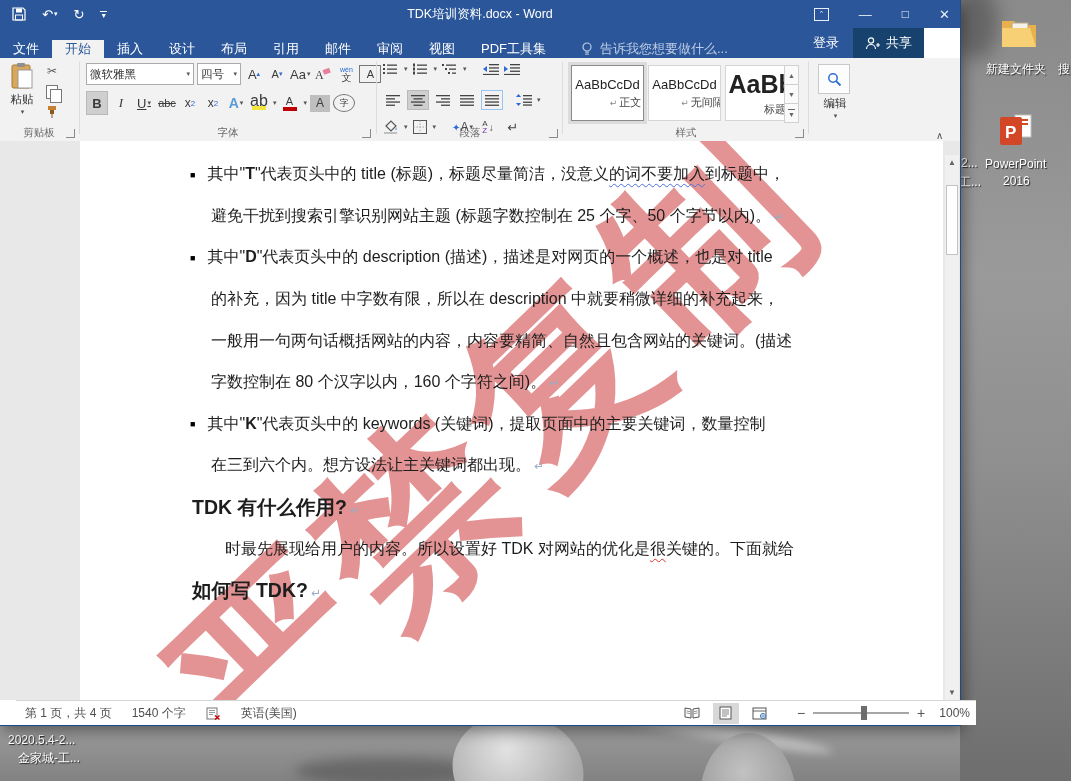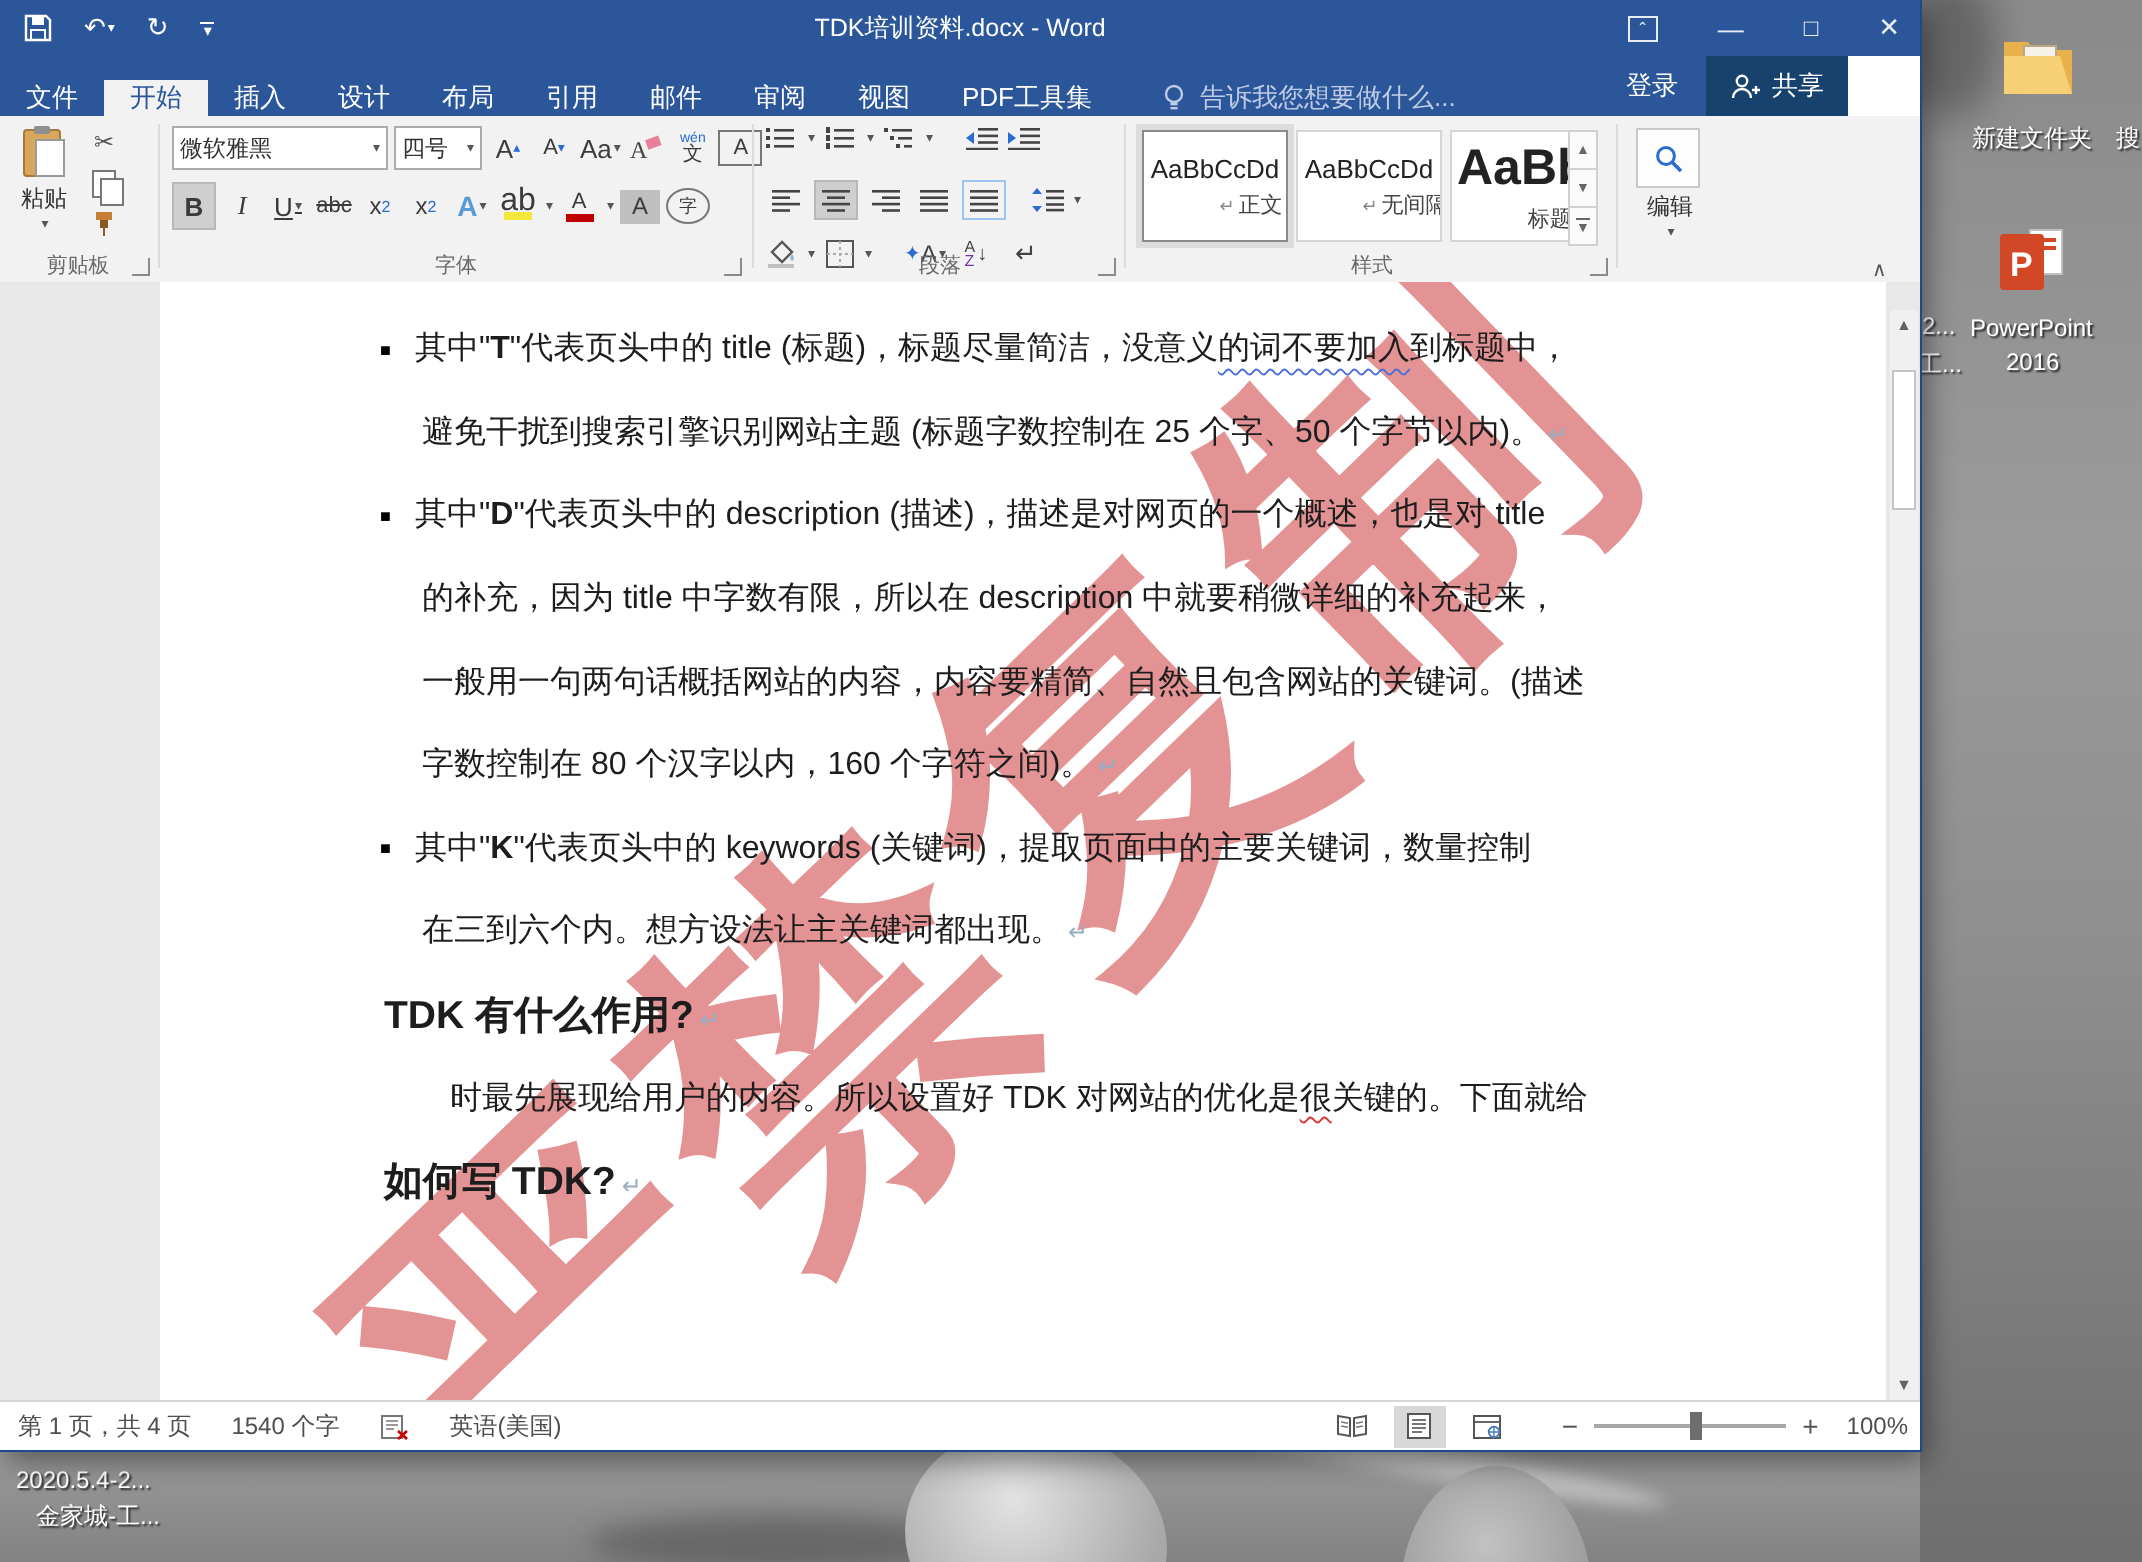--- a/index.html
+++ b/index.html
@@ -75,21 +75,21 @@
   .wr{text-decoration:underline;text-decoration-style:wavy;text-decoration-color:#e03030;text-decoration-thickness:1px;text-underline-offset:4px;}
   .pmark{color:#97adc3;font-size:12px;margin-left:3px;font-weight:normal;}
 
   
   .vscroll{position:absolute;left:945px;top:155px;width:14px;height:545px;background:#f0f0f0;}
   .sbtn{position:absolute;left:0;width:14px;height:15px;background:#f0f0f0;color:#636363;font-size:8px;display:flex;align-items:center;justify-content:center;}
   .sthumb{position:absolute;left:1px;top:30px;width:12px;height:70px;background:#fff;border:1px solid #c3c3c3;box-sizing:border-box;}
   .collapse{position:absolute;left:936px;top:130px;color:#555;font-size:10px;}
 
   
-  .statusbar{position:absolute;left:0;top:700px;width:960px;height:25px;background:#fff;border-top:1px solid #d6d6d6;
+  .statusbar{position:absolute;left:16px;top:700px;width:960px;height:25px;background:#fff;border-top:1px solid #d6d6d6;
     display:flex;align-items:center;font-size:12px;color:#4e4e4e;box-sizing:border-box;}
   .sb-left{display:flex;align-items:center;gap:20px;padding-left:9px;}
   .sb-right{position:absolute;right:6px;display:flex;align-items:center;gap:8px;}
   .viewbtn{width:26px;height:21px;display:flex;align-items:center;justify-content:center;}
   .viewbtn.sel{background:#d8d8d8;border:none;}
   .ztrack{position:relative;width:96px;height:2px;background:#a6a6a6;}
   .zthumb{position:absolute;left:50%;top:-6px;width:6px;height:14px;background:#6d6d6d;}
 </style>
 </head>
 <body>

